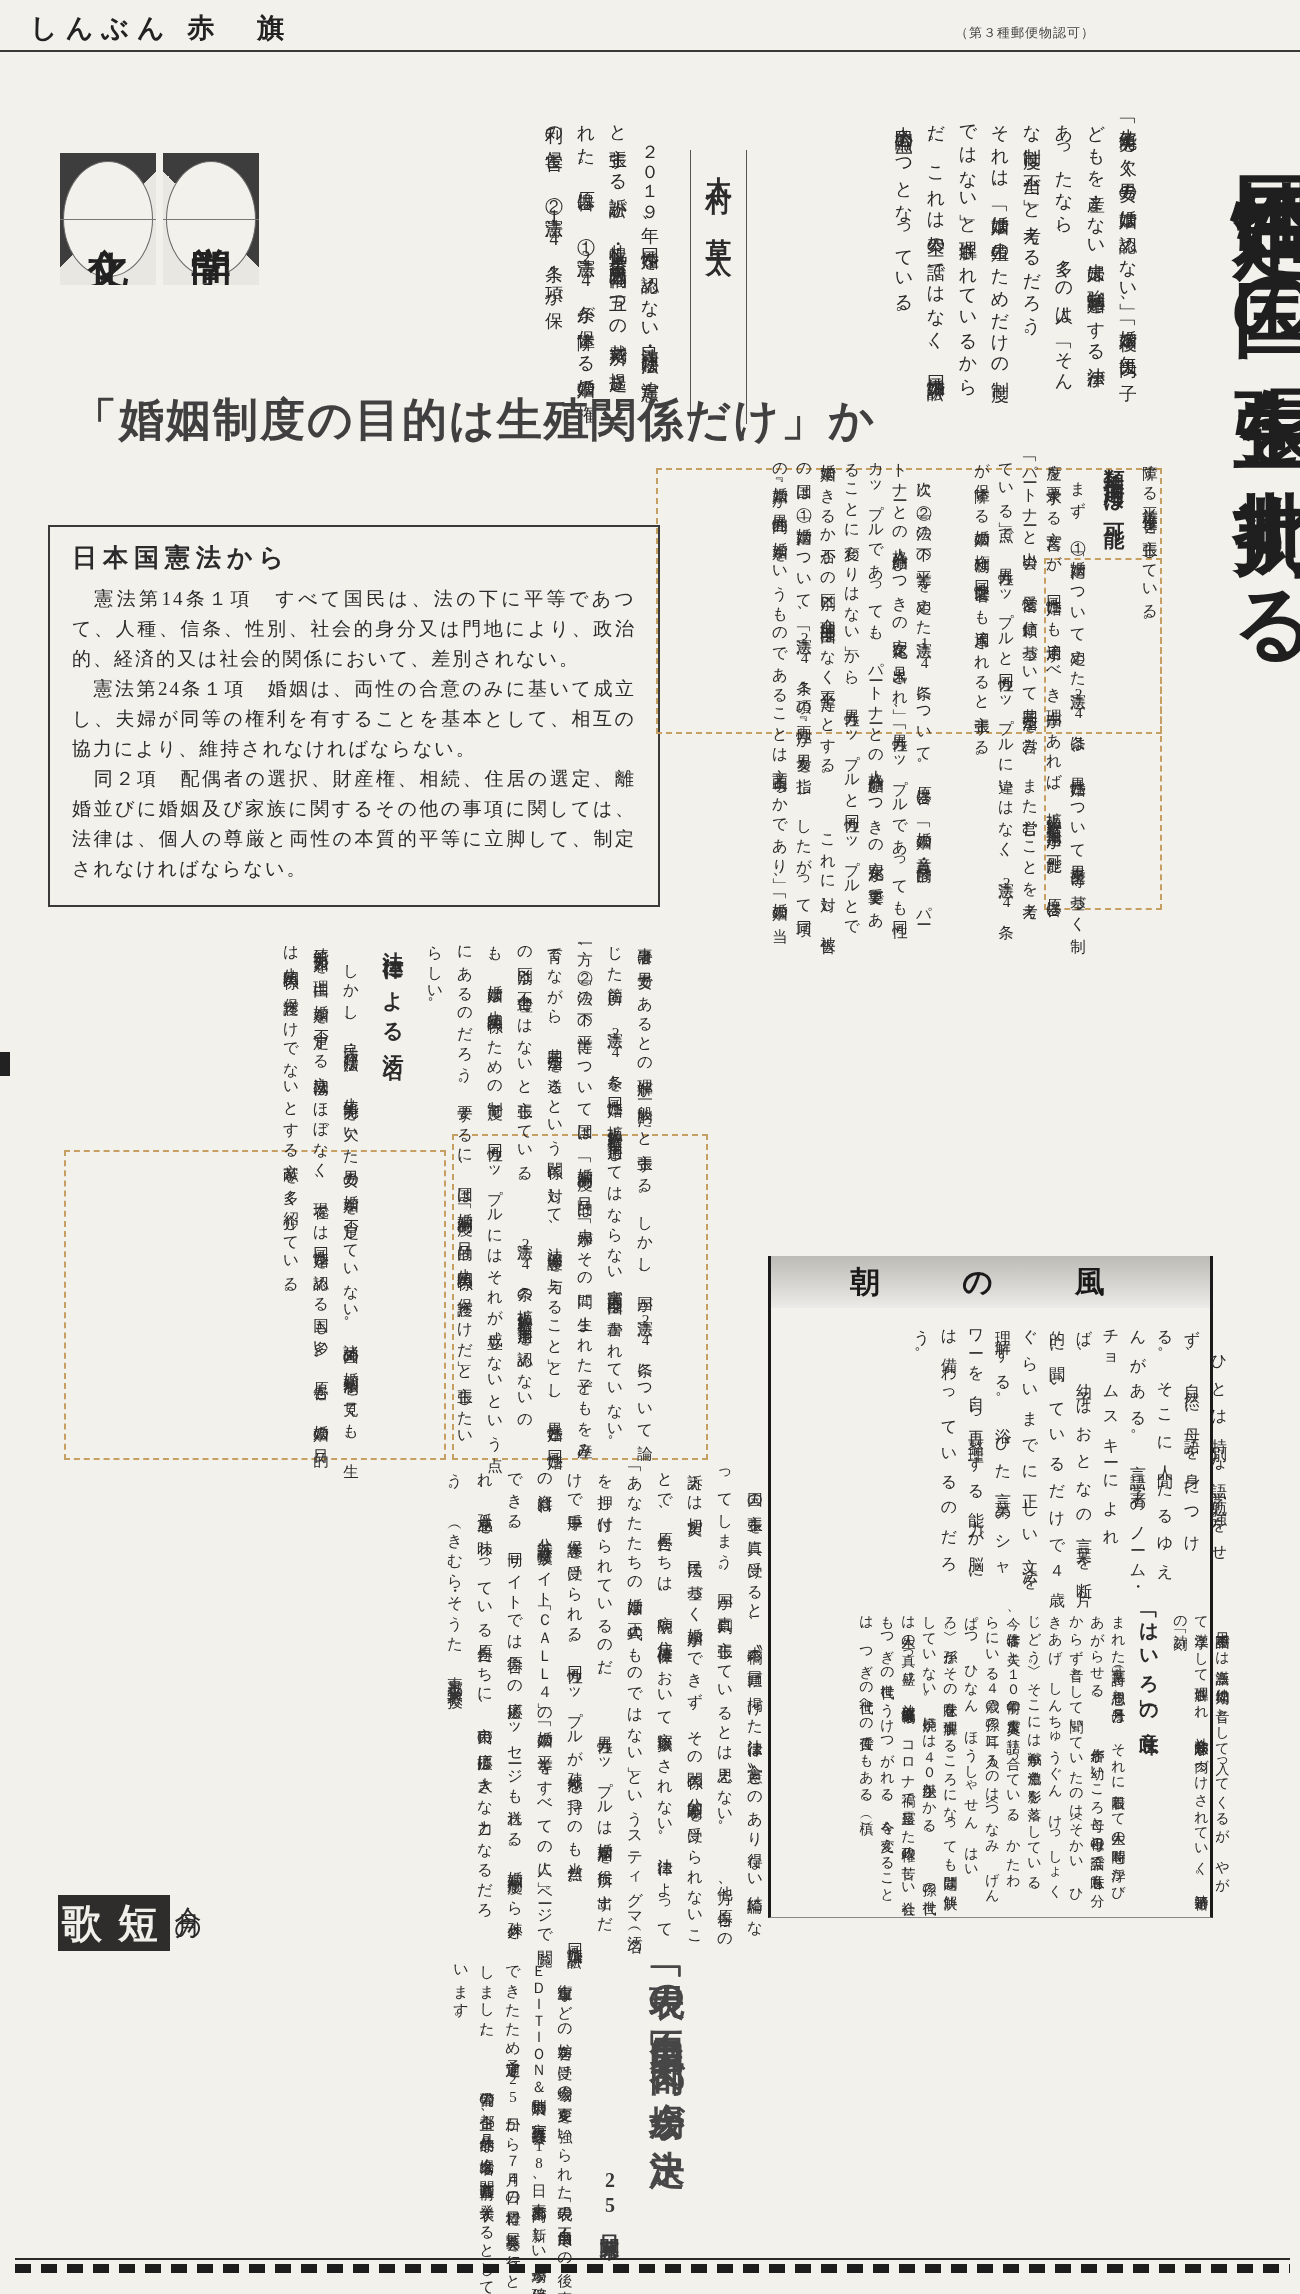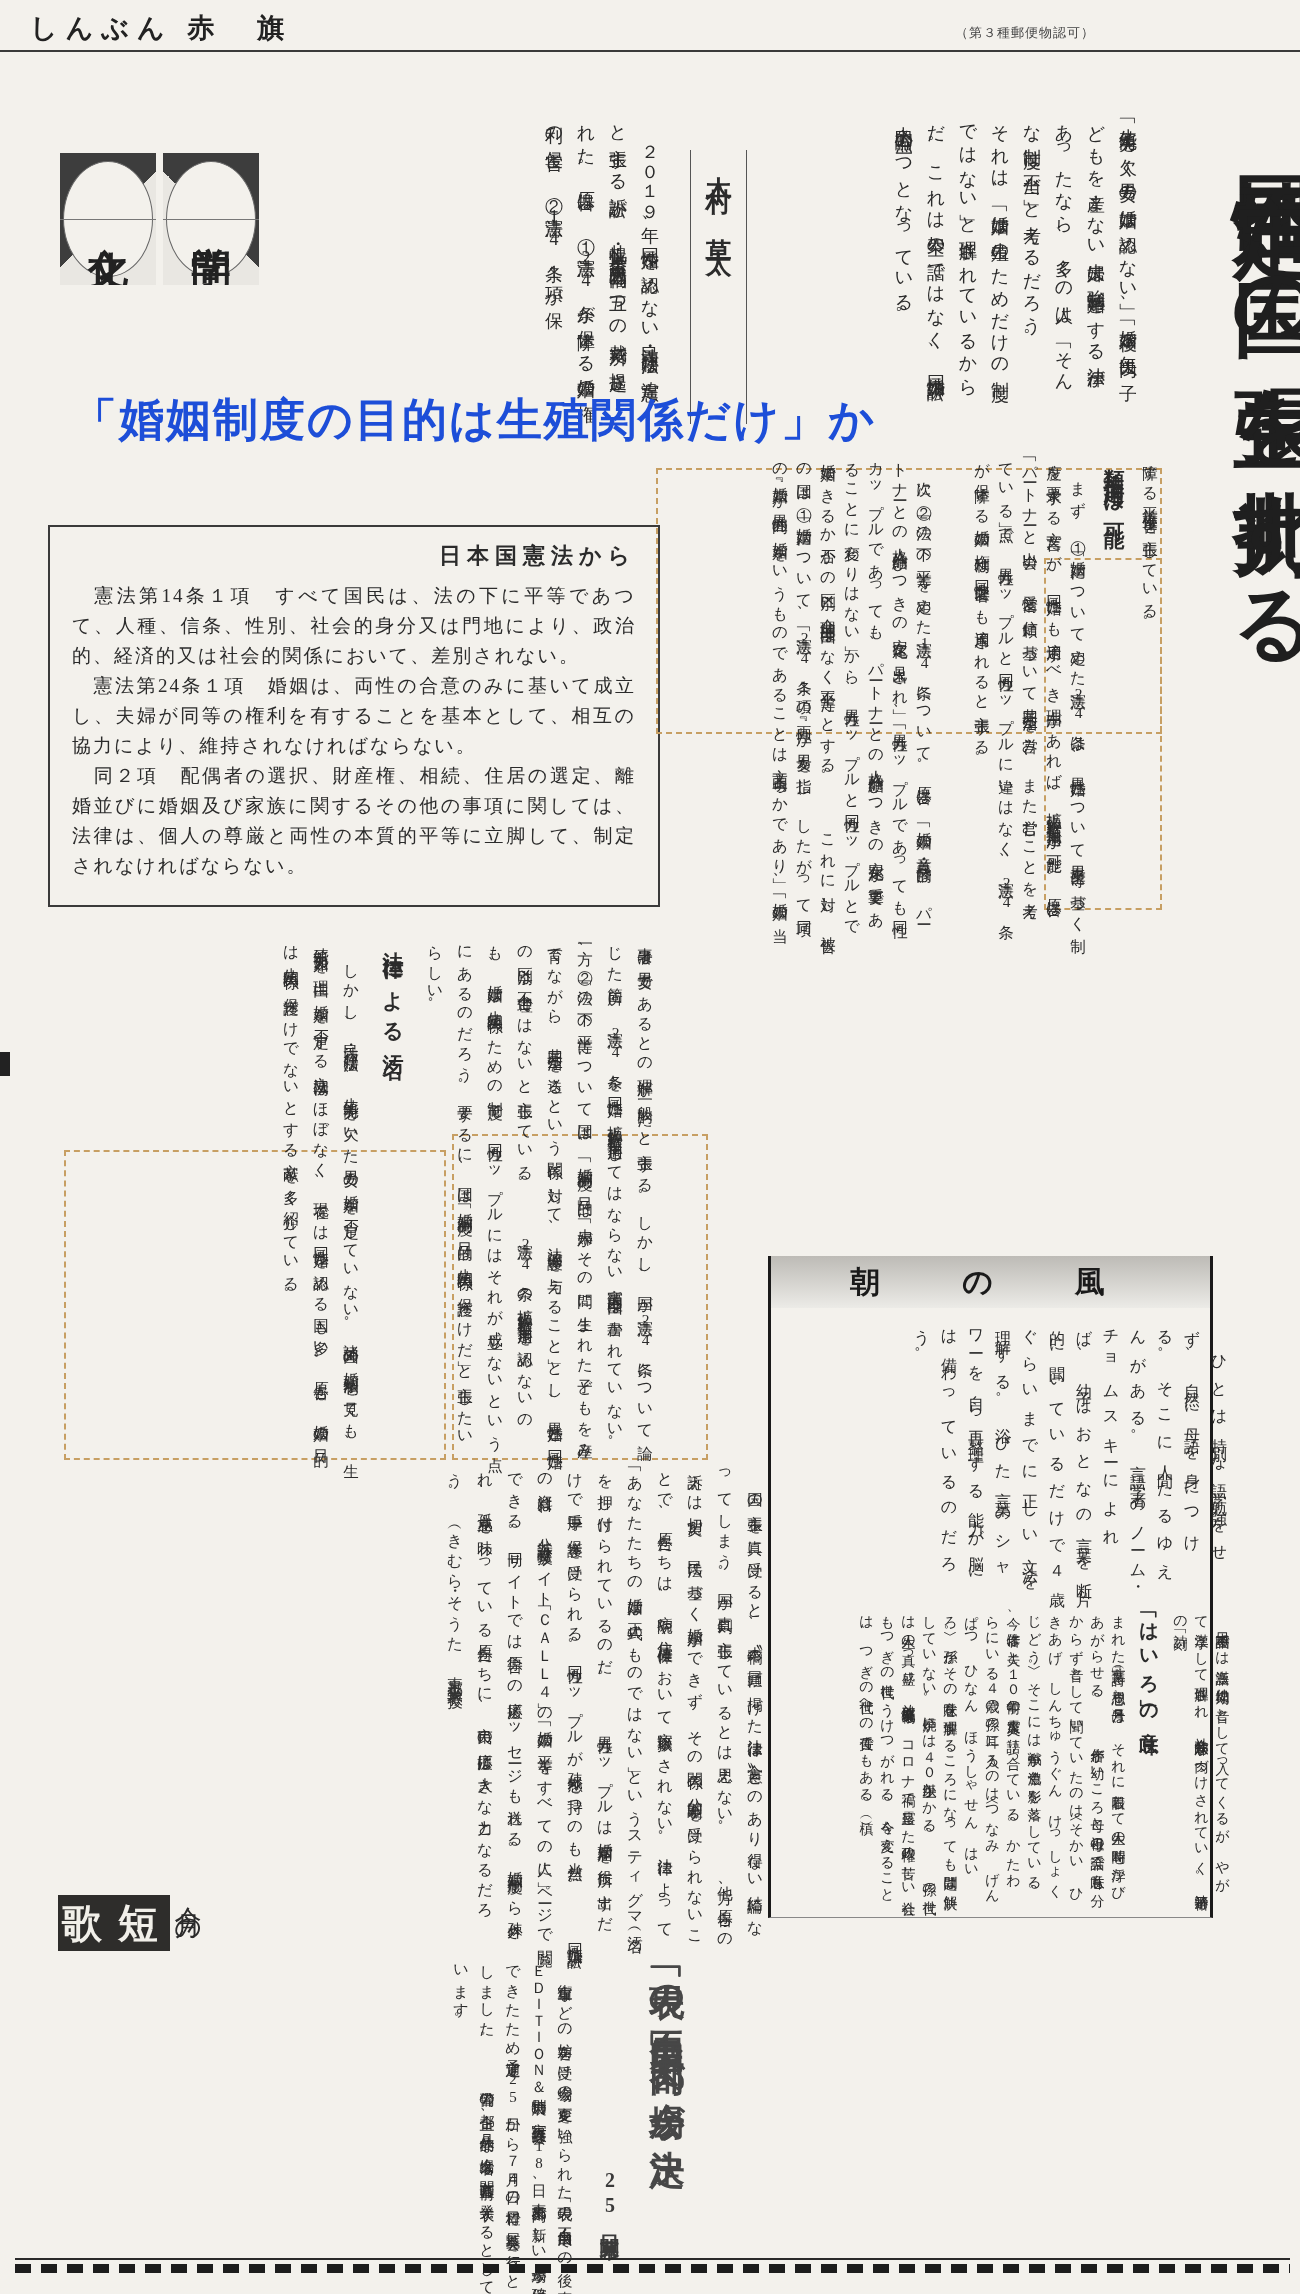--- a/index.html
+++ b/index.html
@@ -30,26 +30,26 @@
 
   
   .lead{font-size:18px;letter-spacing:2px;line-height:32px;height:282px;}
   #lead-right{left:778px;top:112px;width:366px;}
   #lead-left{left:398px;top:112px;width:268px;}
   #author-name{left:690px;top:150px;height:262px;font-size:26px;font-weight:bold;letter-spacing:12px;
         border-left:1px solid #555;border-right:1px solid #555;padding:6px 10px;}
 
   
   #sub-headline{left:72px;top:390px;font-size:45px;font-weight:bold;letter-spacing:2px;
-        font-family:"Liberation Sans","DejaVu Sans",sans-serif;color:#1d4ed8;}
+        font-family:"Liberation Sans","DejaVu Sans",sans-serif;color:#404040;}
 
   
   #constitution-box{left:48px;top:525px;width:612px;height:382px;border:2px solid #3a3a3a;
         box-sizing:border-box;padding:14px 22px;}
-  #constitution-title{text-align:right;font-size:22px;font-weight:bold;letter-spacing:6px;margin-bottom:10px;}
+  #constitution-title{text-align:left;font-size:25px;font-weight:bold;letter-spacing:6px;margin-bottom:10px;}
   .law-p{font-size:19px;line-height:30px;letter-spacing:2px;text-align:justify;margin:0;}
 
   
   .body-v{font-size:15.5px;letter-spacing:2.5px;line-height:24px;z-index:2;}
   #block-a{left:940px;top:452px;width:222px;height:478px;}
   #block-b{left:662px;top:452px;width:274px;height:478px;}
   #block-c{left:42px;top:935px;width:618px;height:520px;line-height:30px;}
   #block-d{left:155px;top:1462px;width:615px;height:482px;line-height:30px;}
   .mid-head{display:block;font-size:21px;font-weight:bold;letter-spacing:6px;margin:0 12px;
         font-family:"Liberation Sans","DejaVu Sans",sans-serif;}

